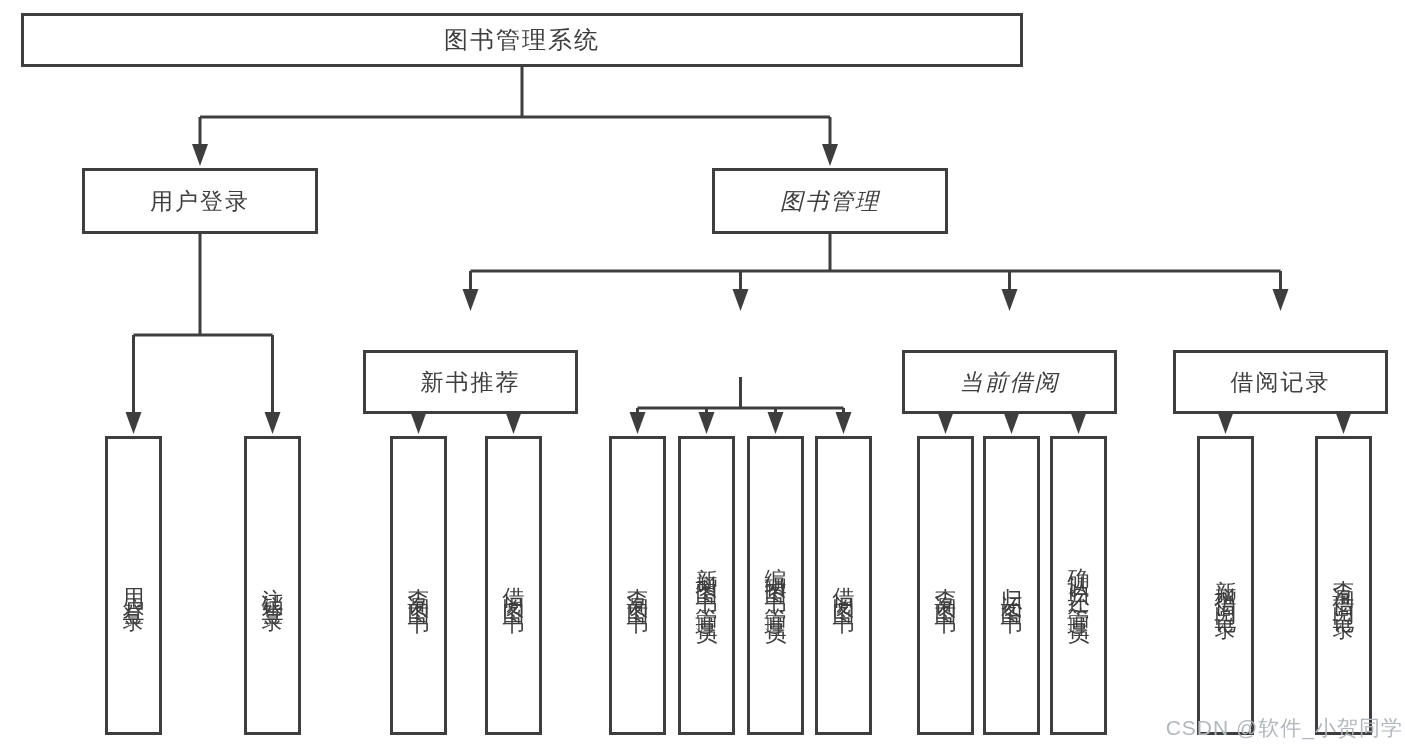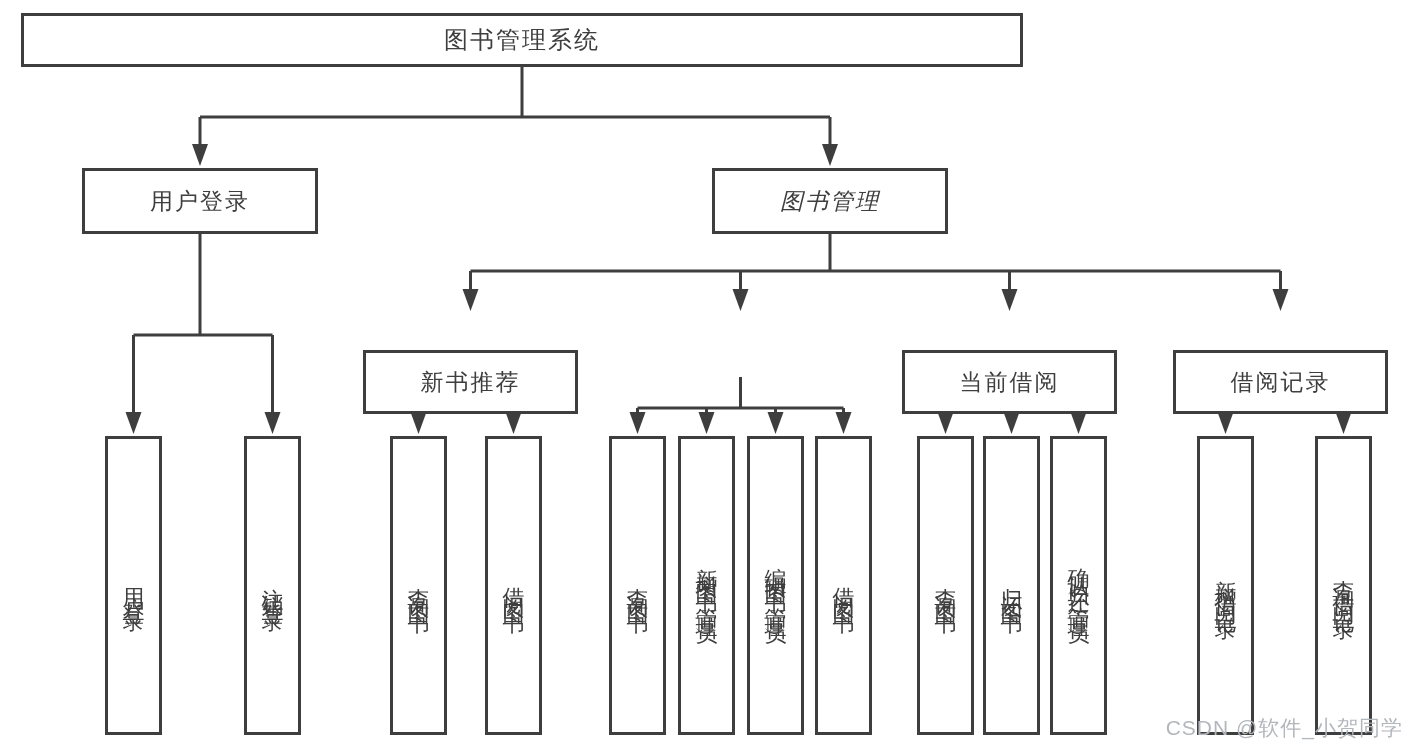--- a/index.html
+++ b/index.html
@@ -32,21 +32,21 @@
   }
   
   .n-root{left:21px;top:13px;width:1002px;height:54px;}
   
   .n-user-login{left:82px;top:168px;width:236px;height:66px;}
   .n-book-mgmt{left:712px;top:168px;width:236px;height:66px;font-style:italic;}
   
   .lvl2{top:313px;width:215px;height:64px;margin-top:37px;}
   .n-new-book-rec{left:363px;}
   .n-book-borrow{left:633px;}
-  .n-current-borrow{left:902px;}
+  .n-current-borrow{left:902px;font-style:italic;}
   .n-borrow-records{left:1173px;}
   
   .leaf{top:436px;width:57px;height:299px;}
   .n-leaf-login{left:105px;}
   .n-leaf-logout{left:244px;}
   .n-leaf-nb-query{left:390px;}
   .n-leaf-nb-borrow{left:485px;}
   .n-leaf-bb-query{left:609px;}
   .n-leaf-bb-add{left:678px;}
   .n-leaf-bb-edit{left:747px;}

